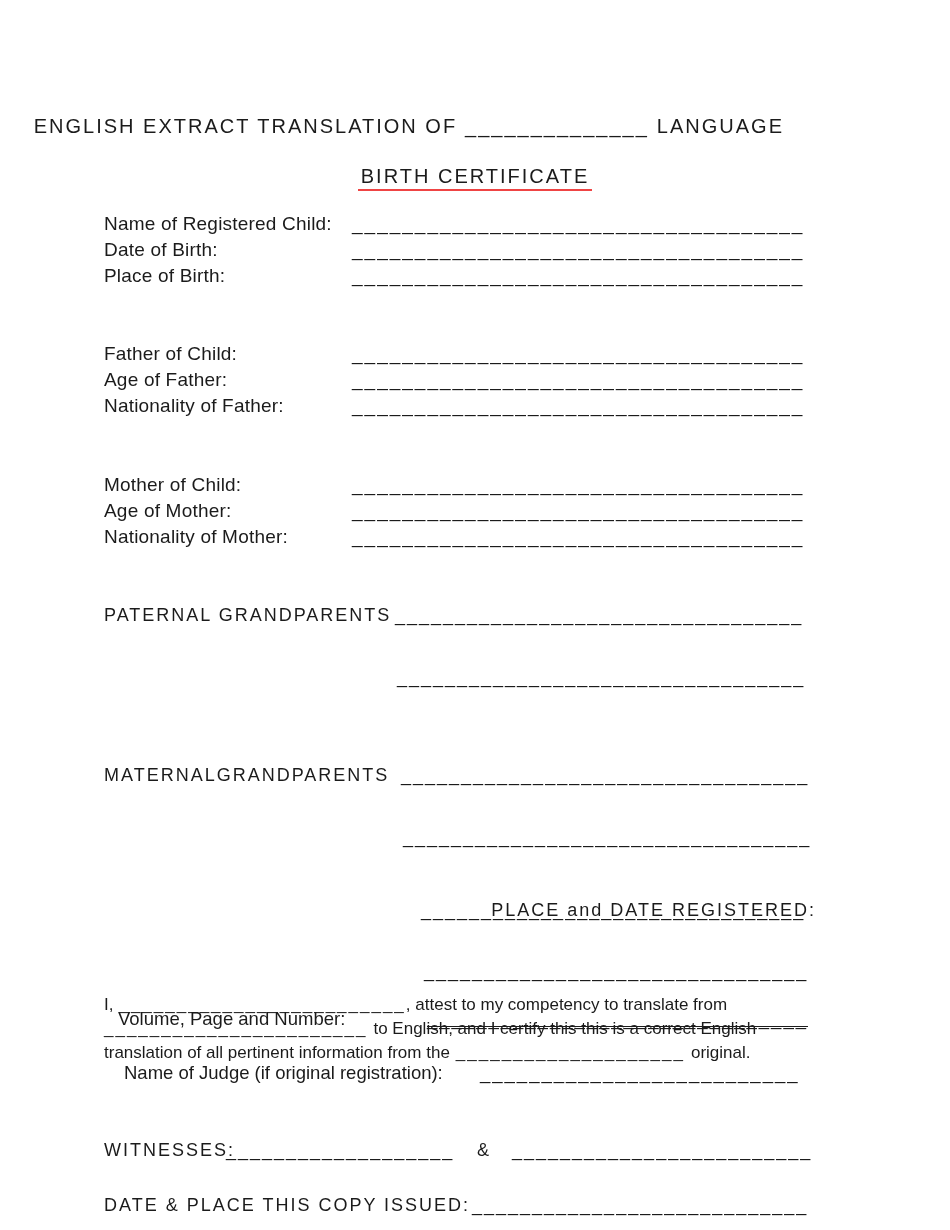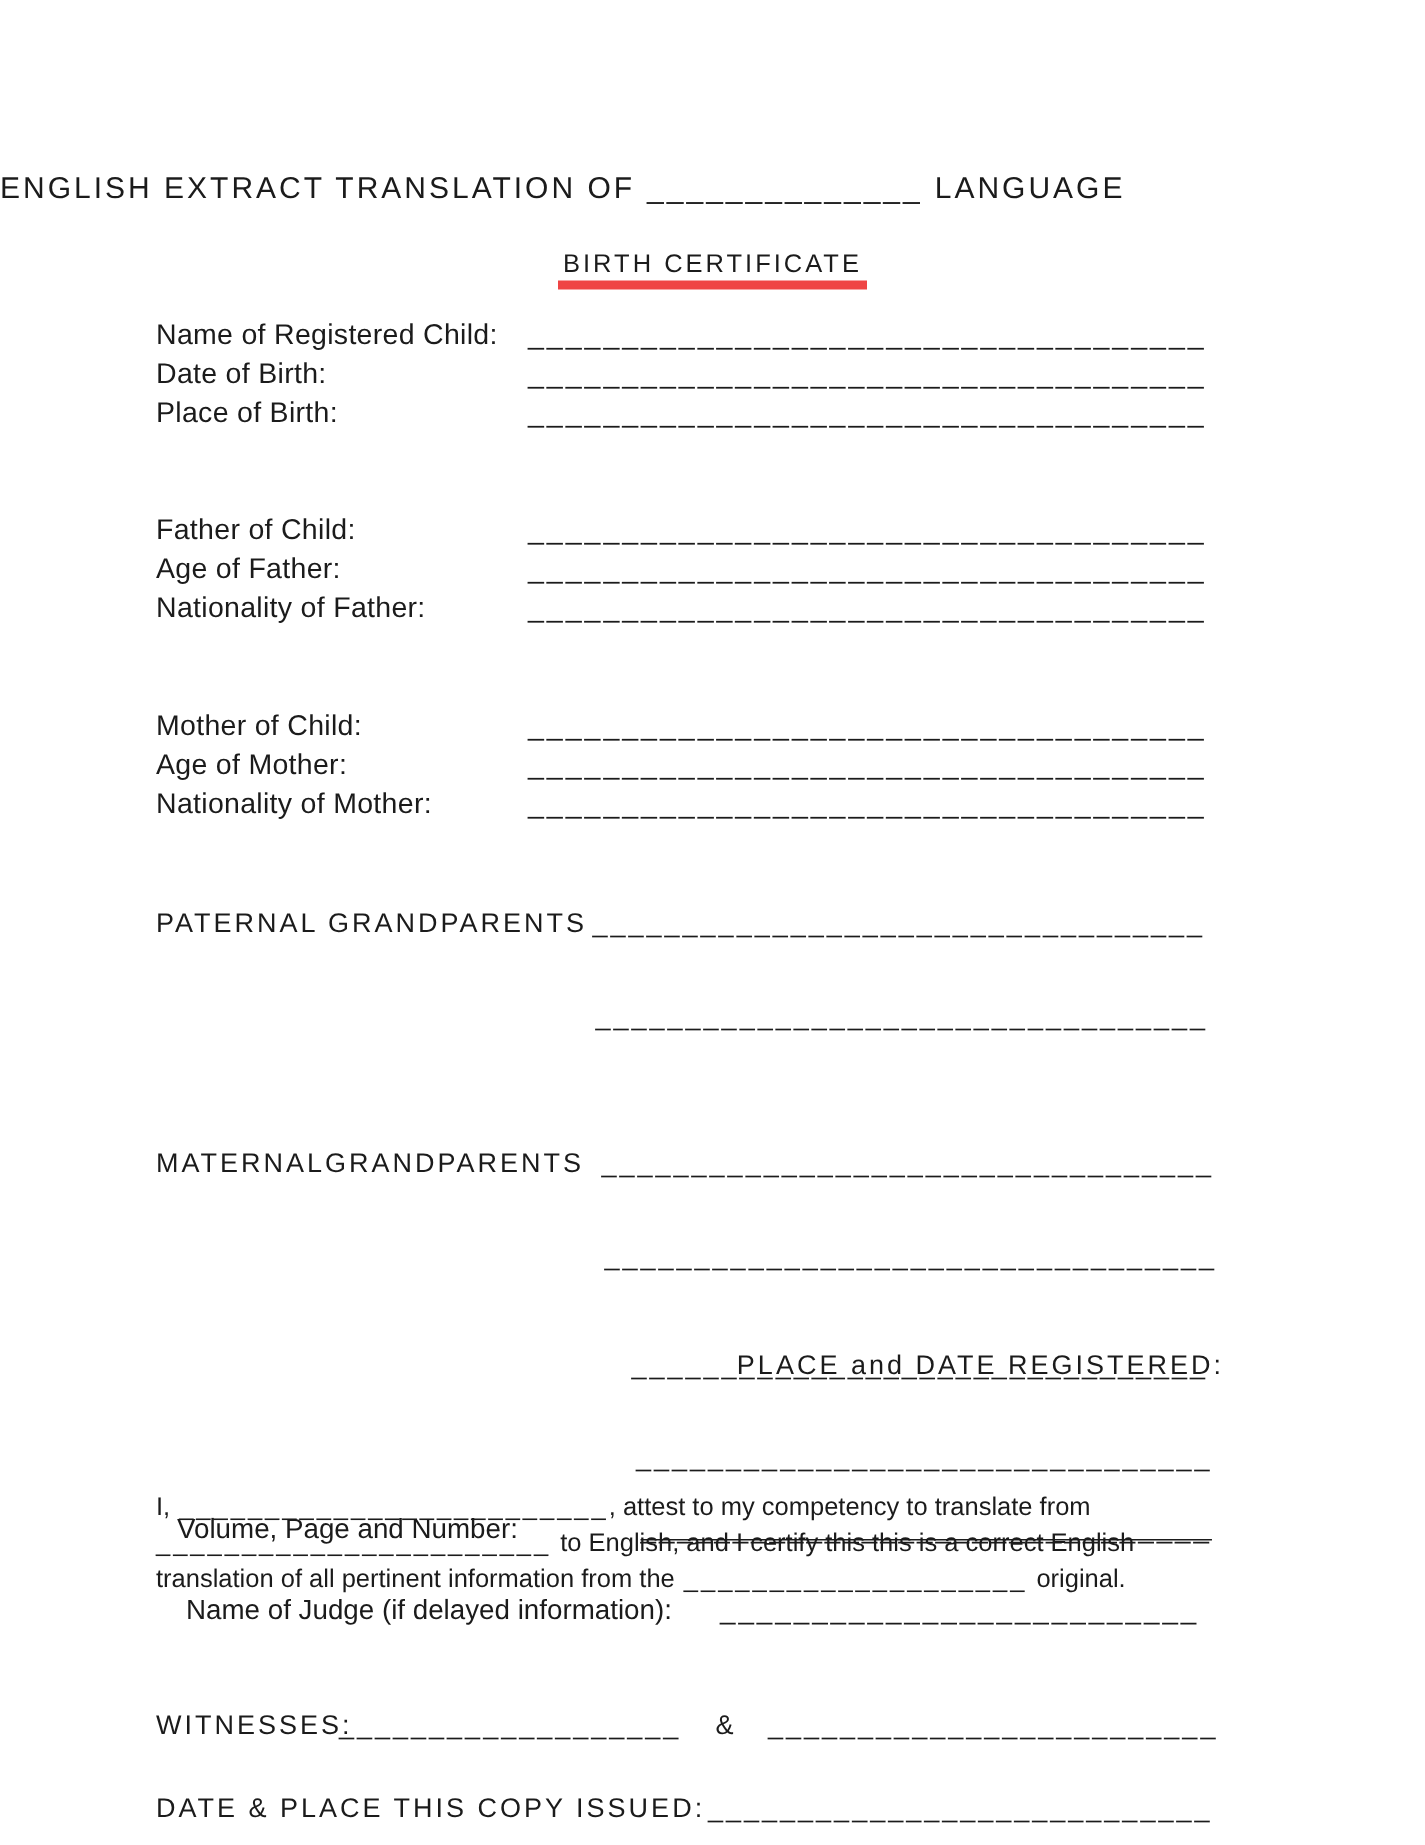--- a/index.html
+++ b/index.html
@@ -4,26 +4,26 @@
 <style>
   html,body { margin:0; padding:0; background:#ffffff; }
   .page {
     position:relative; width:950px; height:1230px; background:#ffffff;
     font-family:"Liberation Sans", sans-serif; color:#1b1b1b; overflow:hidden;
   }
   .content { position:absolute; left:104px; top:0; width:712px; height:100%; }
   .abs { position:absolute; }
   .nowrap { white-space:nowrap; }
 
-  .hdr { position:absolute; top:113px; left:0; width:784px; text-align:left;
+  .hdr { position:absolute; top:113px; left:0; width:784px; text-align:right;
          font-size:20px; letter-spacing:2px; line-height:26px; white-space:nowrap; }
   .hdr .bl { margin:0 8px; }
 
   .title-row { position:absolute; top:163px; left:0; width:950px; text-align:center; line-height:26px; }
-  .doc-title { font-size:17px; letter-spacing:2px; border-bottom:6px solid #ef4444; padding:0 3px 2px 3px; }
+  .doc-title { font-size:20px; letter-spacing:2px; border-bottom:2px solid #ef4444; padding:0 3px 2px 3px; }
 
   .row3 { display:flex; height:26px; line-height:26px; font-size:19px; white-space:nowrap; }
   .row3 .lbl { flex:0 0 248px; width:248px; letter-spacing:0.2px; }
 
   .bl { letter-spacing:2px; white-space:nowrap; }
 
   .caps-row { position:relative; height:28px; line-height:28px; font-size:18px; white-space:nowrap; }
   .caps { letter-spacing:2px; }
 
   .sub-row { position:relative; height:27px; line-height:27px; font-size:18.5px; white-space:nowrap; }
@@ -114,21 +114,21 @@
       <span class="bl abs" style="left:317px;">________________________________</span>
     </div>
     <div class="abs caps-row" style="top:817px; left:0; width:712px;">
       <span class="bl abs" style="left:320px;">________________________________</span>
     </div>
     <div class="abs sub-row" style="top:837px; left:0; width:712px;">
       <span class="abs" style="left:14px;">Volume, Page and Number:</span>
       <span class="bl abs" style="left:323px;text-decoration:underline;">_______________________________</span>
     </div>
     <div class="abs sub-row" style="top:864px; left:0; width:712px;">
-      <span class="abs" style="left:20px;">Name of Judge (if delayed information):</span>
+      <span class="abs" style="left:20px;">Name of Judge (if original registration):</span>
       <span class="bl abs" style="left:376px;">__________________________</span>
     </div>
 
     <div class="abs caps-row" style="top:914px; left:0; width:712px;">
       <span class="caps">WITNESSES:</span>
       <span class="bl abs" style="left:122px;">___________________</span>
       <span class="abs" style="left:373px;">&amp;</span>
       <span class="bl abs" style="left:408px;">_________________________</span>
     </div>
 

